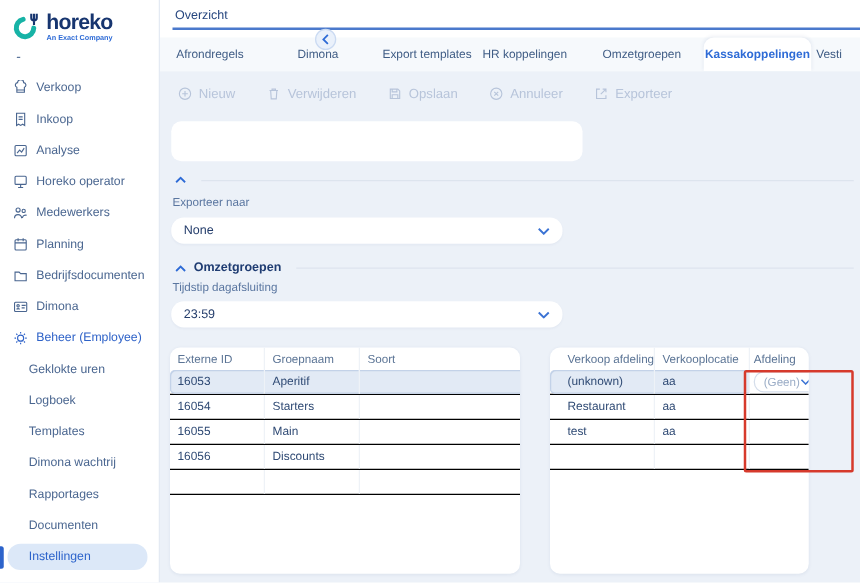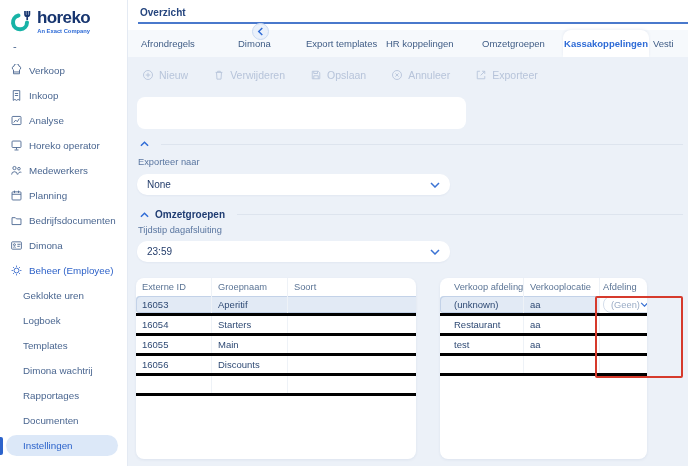--- a/index.html
+++ b/index.html
@@ -20,21 +20,21 @@
   .nav-item svg { flex:0 0 auto; }
   .nav-item.parent-active { color:#2e62c8; }
   .subnav { position:absolute; left:0; top:283px; width:128px; }
   .sub-item { position:relative; height:25px; display:flex; align-items:center; padding-left:23px; font-size:9.8px; color:#4a6690; cursor:pointer; white-space:nowrap; }
   .sub-item.active { color:#2c63cb; }
   .sub-item.active .pill { position:absolute; left:6px; right:10px; top:2px; bottom:2px; background:#dce8f8; border-radius:11px; z-index:-1; }
   .active-bar { position:absolute; left:0; top:437px; width:3px; height:18px; background:#2c63cb; border-radius:0 2px 2px 0; }
 
   
   .content { position:absolute; left:128px; top:0; width:560px; height:466px; background:#fff; }
-  .page-title { position:absolute; left:12px; top:7px; font-size:10px; font-weight:700; color:#25457e; }
+  .page-title { position:absolute; left:12px; top:7px; font-size:10px; font-weight:400; color:#25457e; }
   .header-line { position:absolute; left:10px; right:0; top:22px; height:1.5px; background:#4a79cc; }
   .collapse-btn { position:absolute; left:124px; top:23px; width:17px; height:17px; border-radius:50%; background:#eaf1fb; border:1px solid #cadaf2; display:flex; align-items:center; justify-content:center; z-index:6; cursor:pointer; }
   .tabstrip { position:absolute; left:0; top:30px; width:560px; height:27px; background:#f6f9fc; }
   .tab { position:absolute; top:0; height:27px; display:flex; align-items:center; font-size:9.5px; color:#3f5c85; cursor:pointer; white-space:nowrap; }
   .tab.active { background:#fff; border-radius:8px 8px 0 0; justify-content:center; color:#2e6bd6; font-weight:700; box-shadow:0 -1px 3px rgba(40,70,130,0.08); }
 
   
   .main { position:absolute; left:0; top:57px; width:560px; height:409px; background:#ecf1f8; }
   .toolbar { position:absolute; left:14px; top:12px; display:flex; gap:25px; }
   .tbtn { display:flex; align-items:center; gap:5px; font-size:10.5px; color:#b7c4da; cursor:default; }
@@ -45,21 +45,21 @@
   .section-rule { flex:1; height:1px; background:#dde4ee; margin-left:6px; }
   .field-label { position:absolute; left:10px; font-size:9.3px; color:#5a76a0; }
   .select { position:absolute; left:9px; width:313px; height:21px; background:#fff; border-radius:10px; display:flex; align-items:center; padding:0 10px; font-size:10px; color:#243d6b; cursor:pointer; box-shadow:0 1px 2px rgba(30,60,120,0.05); }
   .select .chev { margin-left:auto; }
 
   
   .table { position:absolute; top:221px; background:#fff; border-radius:8px; box-shadow:0 1px 3px rgba(30,60,120,0.07); overflow:hidden; }
   .t-left  { left:8px;   width:280px; height:181px; }
   .t-right { left:312px; width:207px; height:181px; }
   .thead { display:flex; height:18px; align-items:center; font-size:9.3px; color:#5b7495; }
-  .trow { display:flex; height:20px; align-items:center; border-bottom:3px solid #000000; font-size:9.5px; color:#2f4a74; cursor:pointer; }
+  .trow { display:flex; height:20px; align-items:center; border-bottom:1px solid #000000; font-size:9.5px; color:#2f4a74; cursor:pointer; }
   .cell { height:100%; display:flex; align-items:center; padding-left:6px; border-right:1px solid #eef2f7; overflow:hidden; white-space:nowrap; }
   .cell:last-child { border-right:none; }
   .t-left .c1 { width:76px; } .t-left .c2 { width:76px; } .t-left .c3 { flex:1; }
   .t-right .c1 { width:84px; padding-left:14px; } .t-right .c2 { width:76px; } .t-right .c3 { flex:1; padding-left:3px; }
   .trow .cell.sel { background:#e2eaf5; box-shadow:inset 0 1px 0 #c3d2e8, inset 0 -1px 0 #c3d2e8; }
   .trow .sel-first { box-shadow:inset 1px 1px 0 #c3d2e8, inset 0 -1px 0 #c3d2e8 !important; border-radius:4px 0 0 4px; }
   .mini-select { width:80px; height:17px; background:#fff; border:1px solid #d5deeb; border-radius:8px; display:flex; align-items:center; padding:0 7px; font-size:9.3px; color:#9aacc6; cursor:pointer; }
   .mini-select .chev { margin-left:auto; }
 
   .red-box { position:absolute; left:467px; top:239px; width:88px; height:82px; border:2px solid #d63a2c; border-radius:2px; z-index:5; pointer-events:none; }

